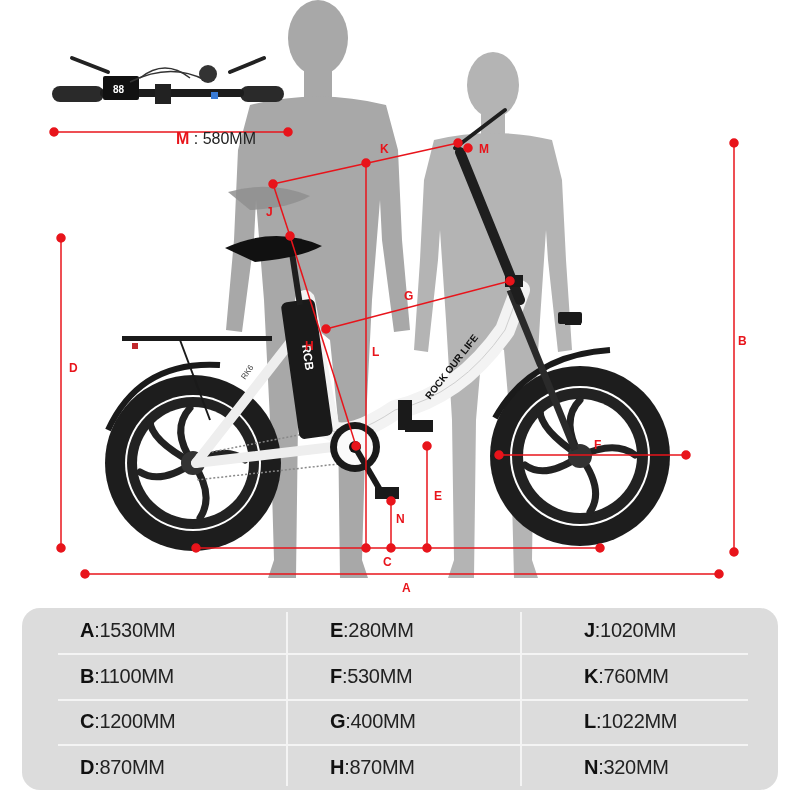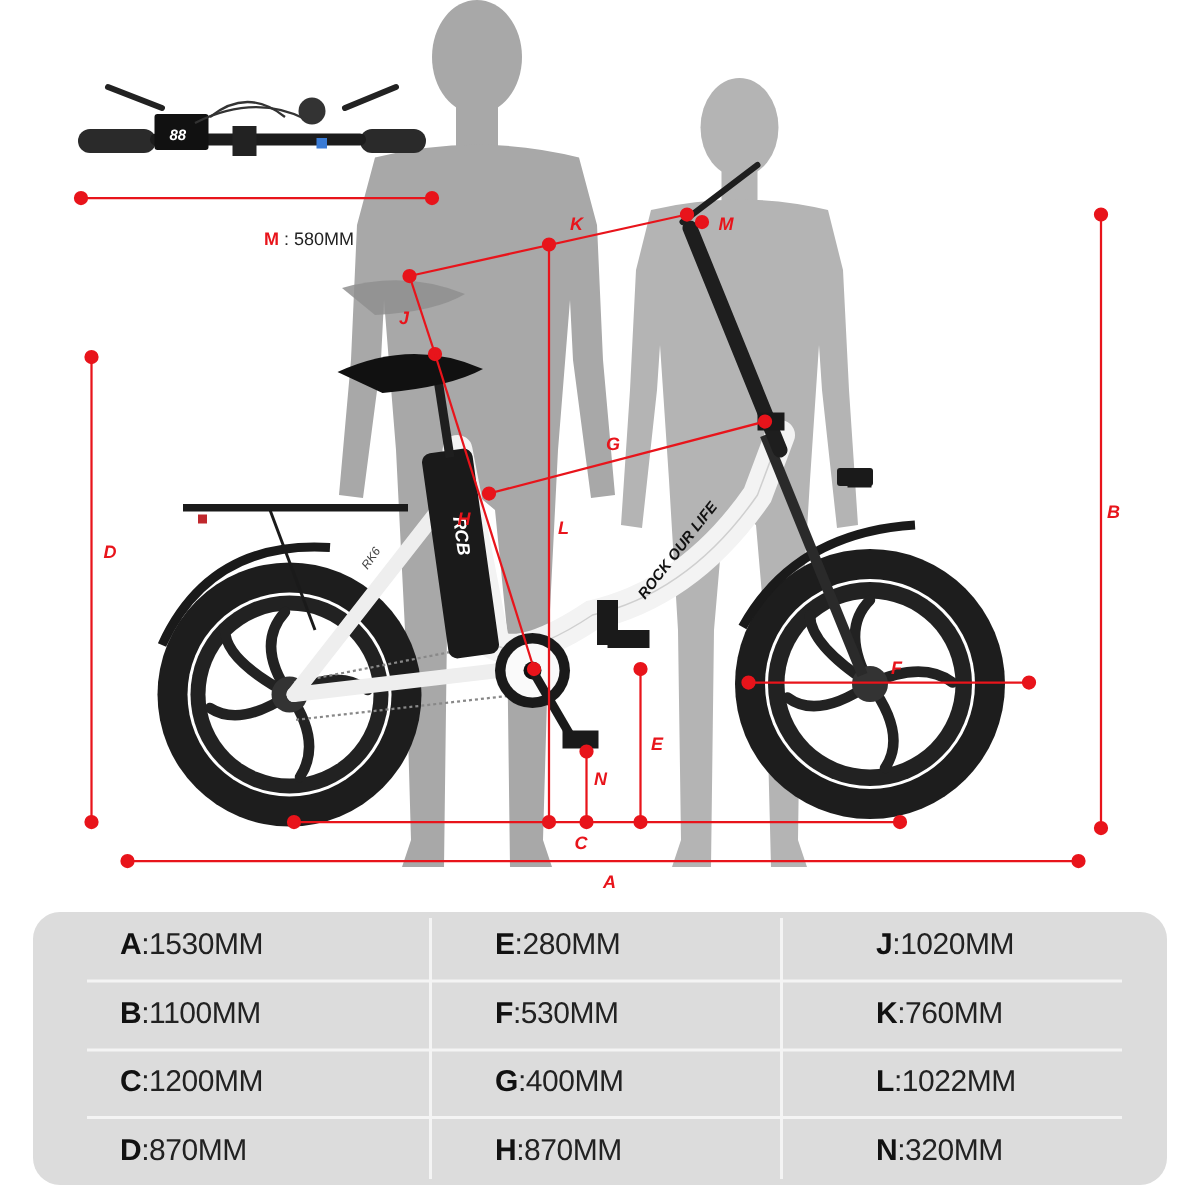--- a/index.html
+++ b/index.html
@@ -1,19 +1,19 @@
 <!DOCTYPE html>
 <html><head>
 <meta charset="utf-8">
 <style>
   html, body { margin: 0; padding: 0; background: #ffffff; }
   body { width: 800px; height: 800px; position: relative; overflow: hidden; font-family: "Liberation Sans", sans-serif; }
-  #stage { position: absolute; left: 0; top: 0; width: 800px; height: 600px; font-style: italic; }
+  #stage { position: absolute; left: 0; top: 0; width: 800px; height: 600px; }
   .dim-label { font-family: "Liberation Sans", sans-serif; font-size: 12px; fill: #e8141b; font-weight: bold; }
-  .m-caption { position: absolute; left: 132px; top: 152px; font-size: 12px; color: #222; padding-left: 44px; }
+  .m-caption { position: absolute; left: 132px; top: 130px; font-size: 16px; color: #222; padding-left: 44px; }
   .m-caption .letter { color: #e8141b; font-weight: bold; }
   .specs { position: absolute; left: 22px; top: 608px; width: 756px; height: 182px; background: #dcdcdc; border-radius: 18px; }
   .specs-grid { position: absolute; left: 18px; top: 0; width: 726px; height: 182px; display: grid; grid-template-columns: 240px 254px 232px; grid-template-rows: repeat(4, 45.5px); }
   .cell { display: flex; align-items: center; font-size: 20px; color: #222; letter-spacing: -0.3px; }
   .cell .key { font-weight: bold; color: #111; }
   .cell.col0 { padding-left: 40px; }
   .cell.col1 { padding-left: 50px; }
   .cell.col2 { padding-left: 50px; }
   .vline { position: absolute; top: 4px; width: 1.5px; height: 174px; background: #f4f4f4; }
   .hline { position: absolute; left: 36px; width: 690px; height: 1.5px; background: #f4f4f4; }

